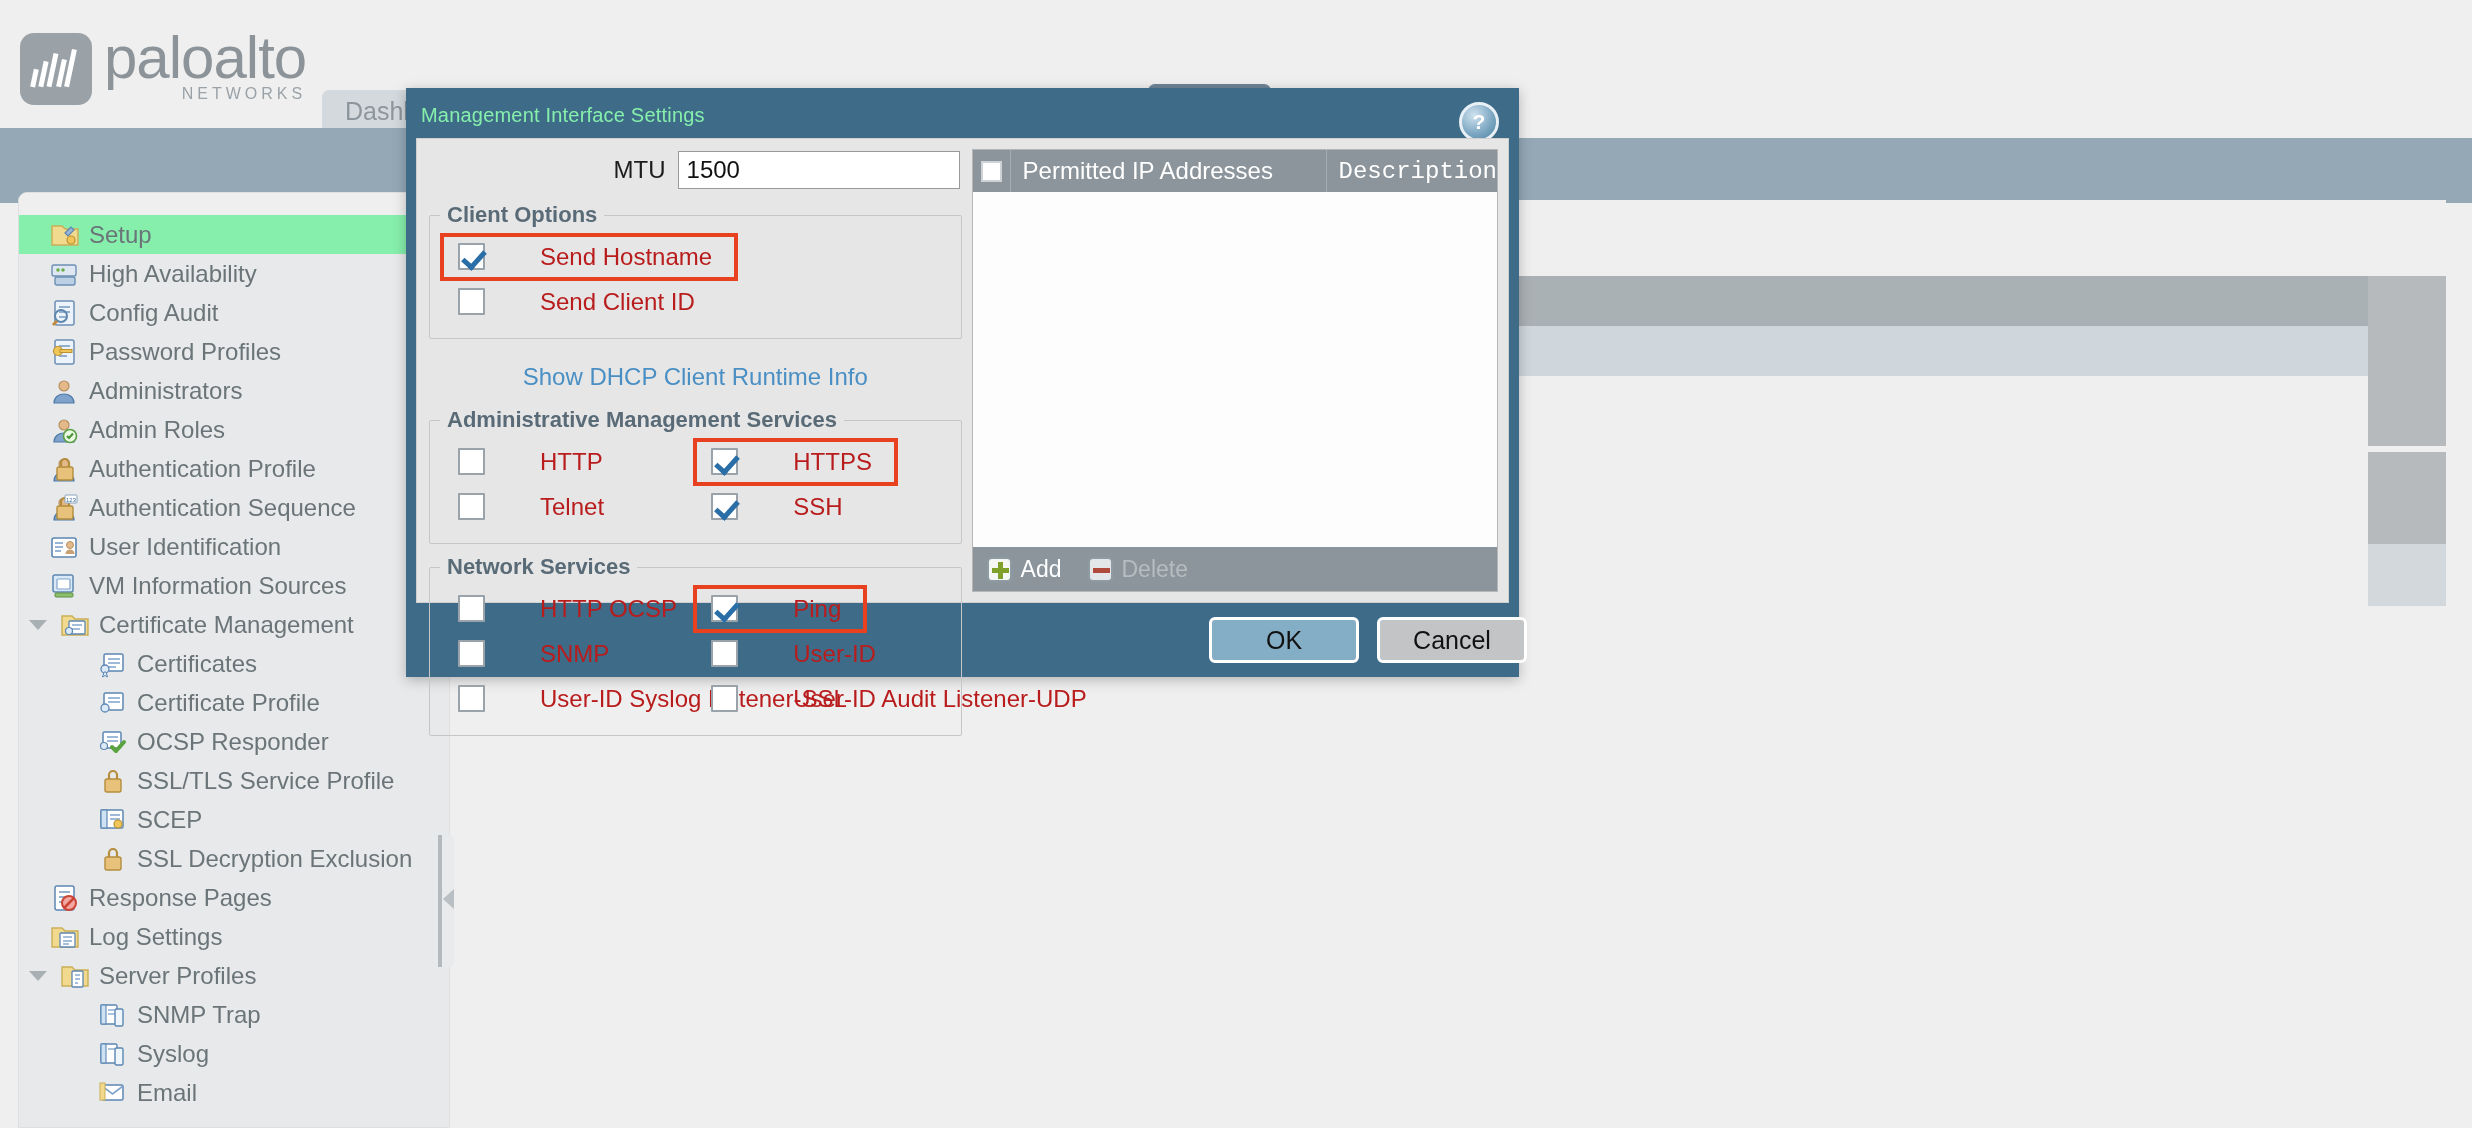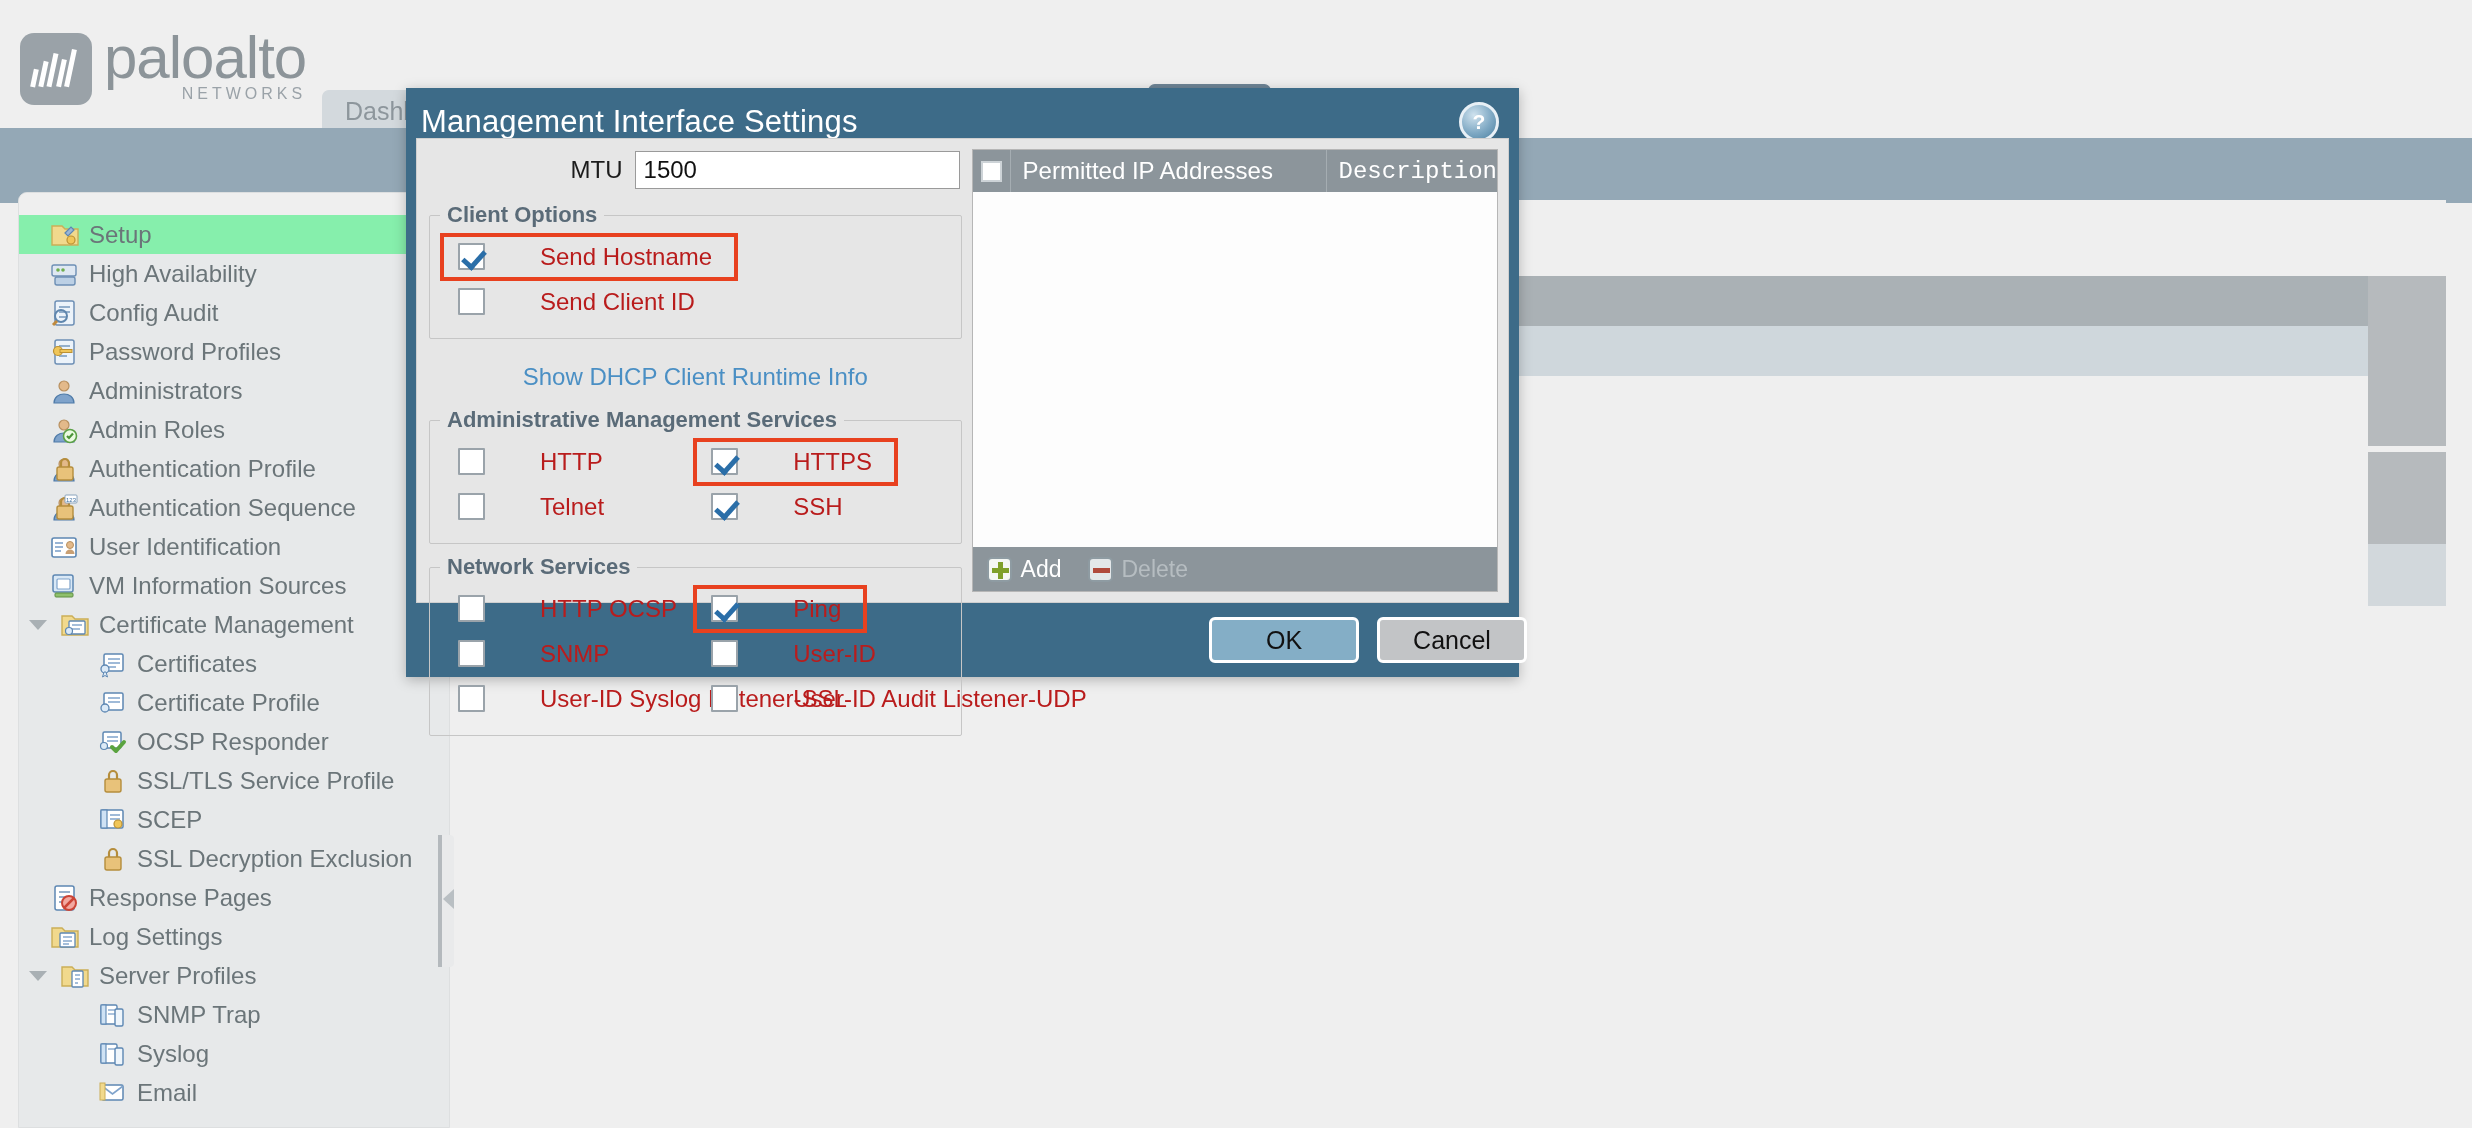--- a/index.html
+++ b/index.html
@@ -136,21 +136,21 @@
   
   .modal {
     position: absolute; left: 406px; top: 88px;
     width: 1113px; height: 589px;
     background: #3d6b88;
     box-shadow: 0 3px 12px rgba(0,0,0,0.25);
   }
   .modal-inner { position: absolute; inset: 0; }
   .modal-title {
     position: absolute; left: 15px; top: 16px;
-    font-size: 31px; color: #ffffff; letter-spacing: .2px;
+    font-size: 20px; color: #86efac; letter-spacing: .2px;
   }
   .help-icon {
     position: absolute; right: 20px; top: 14px;
     width: 34px; height: 34px; border-radius: 50%;
     background: radial-gradient(circle at 35% 30%, #cfe2ee 0%, #7fa9c4 55%, #4a7fa0 100%);
     border: 3px solid #e8f0f6;
     color: #ffffff; font-size: 21px; font-weight: bold;
     display: flex; align-items: center; justify-content: center;
     cursor: pointer; box-sizing: content-box;
   }
@@ -163,21 +163,21 @@
   .modal-left { width: 557px; padding: 12px 8px 0 12px; }
   .modal-right { flex: 1; padding: 10px 10px 10px 2px; }
 
   
   .mtu-row {
     display: flex; align-items: center; justify-content: flex-end;
     gap: 12px; padding-right: 2px; margin-bottom: 13px;
   }
   .mtu-label { font-size: 24px; color: #1c1c1c; }
   .mtu-input {
-    width: 325px; height: 38px; border: 1px solid #9a9a9a;
+    width: 282px; height: 38px; border: 1px solid #9a9a9a;
     background: #ffffff; font-size: 24px; color: #111;
     padding: 3px 8px; font-family: "Liberation Sans", sans-serif;
   }
 
   
   .fset {
     border: 1px solid #c6c6c6; border-radius: 2px;
     margin-bottom: 10px; padding: 6px 10px 14px 14px;
     position: relative;
   }

